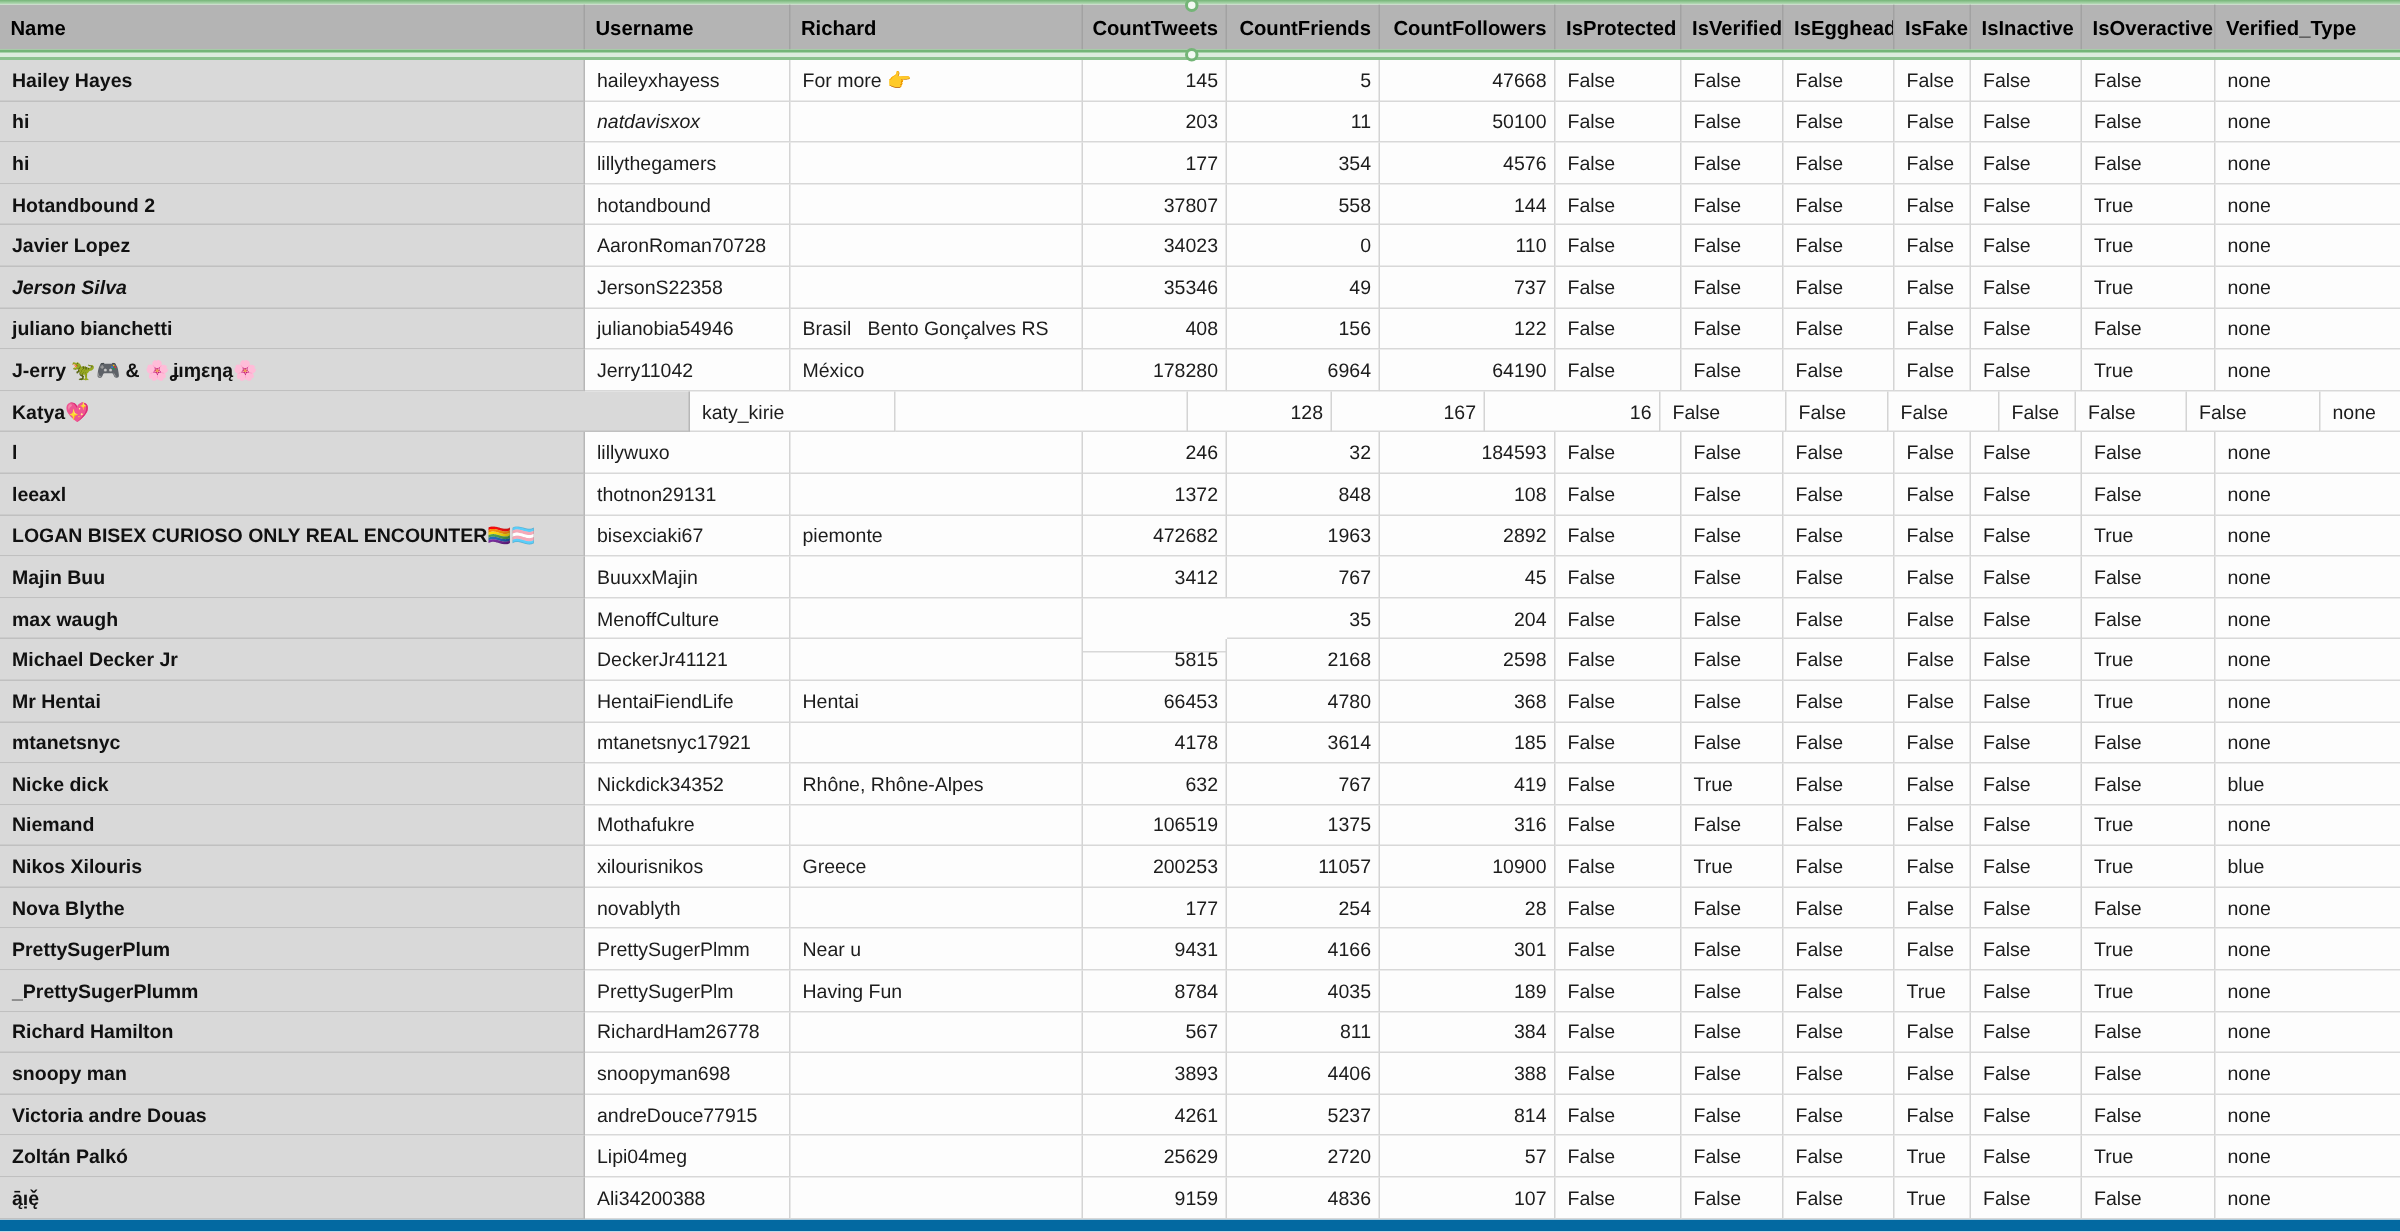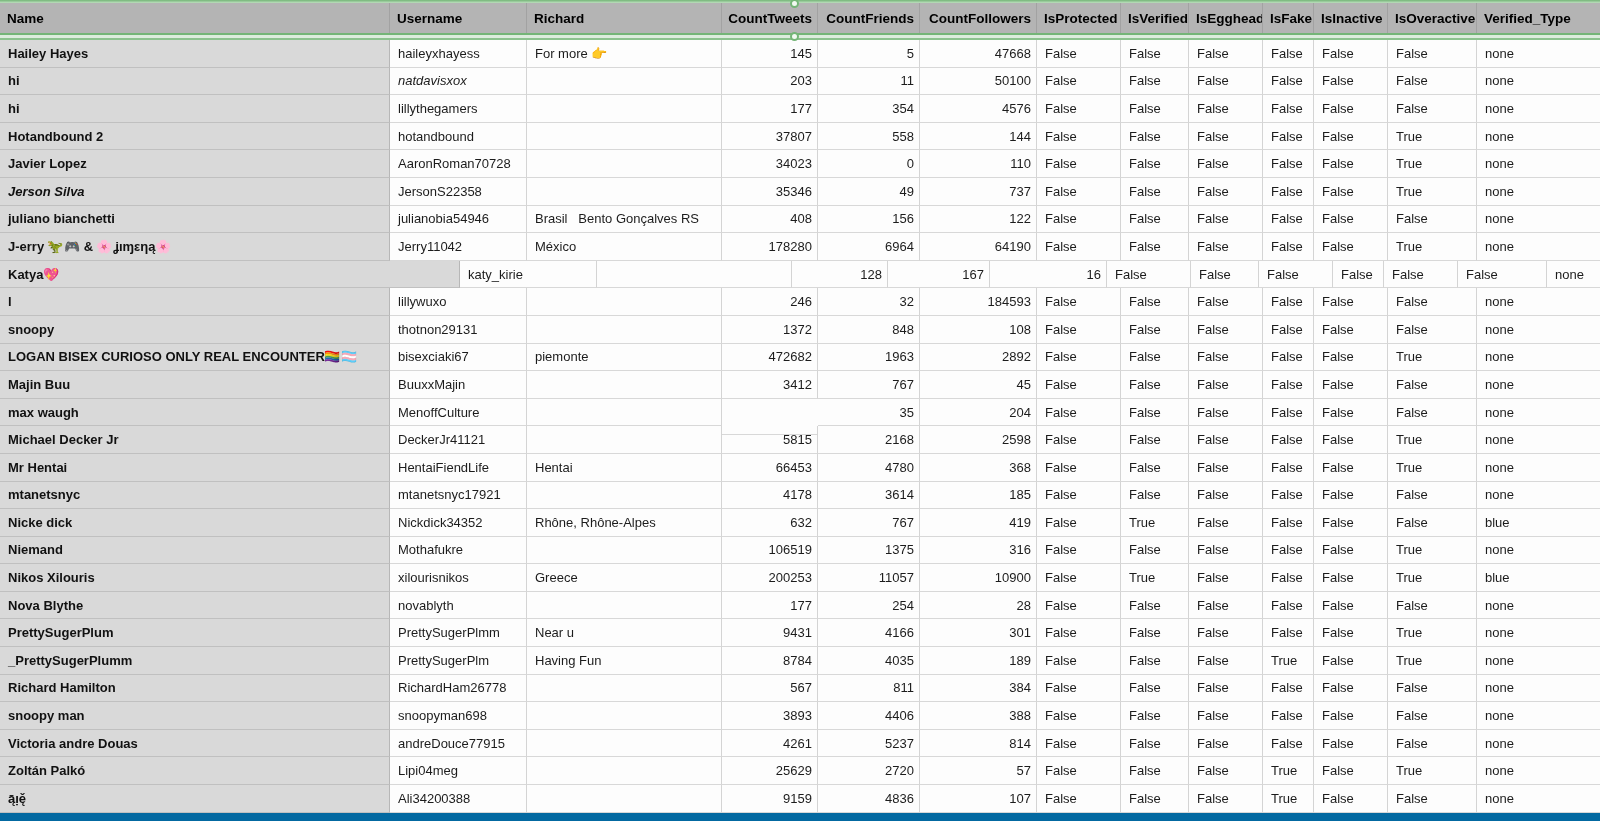--- a/index.html
+++ b/index.html
@@ -223,21 +223,21 @@
           <div class="cell num" style="width: 117px;">184593</div>
           <div class="cell" style="width: 84px;">False</div>
           <div class="cell" style="width: 68px;">False</div>
           <div class="cell" style="width: 74px;">False</div>
           <div class="cell" style="width: 51px;">False</div>
           <div class="cell" style="width: 74px;">False</div>
           <div class="cell" style="width: 89px;">False</div>
           <div class="cell" style="width: 160px;">none</div>
         </div>
         <div class="row">
-          <div class="cell name" style="width: 390px;">snoopy</div>
+          <div class="cell name" style="width: 390px;">leeaxl</div>
           <div class="cell" style="width: 137px;">thotnon29131</div>
           <div class="cell" style="width: 195px;"></div>
           <div class="cell num" style="width: 96px;">1372</div>
           <div class="cell num" style="width: 102px;">848</div>
           <div class="cell num" style="width: 117px;">108</div>
           <div class="cell" style="width: 84px;">False</div>
           <div class="cell" style="width: 68px;">False</div>
           <div class="cell" style="width: 74px;">False</div>
           <div class="cell" style="width: 51px;">False</div>
           <div class="cell" style="width: 74px;">False</div>

